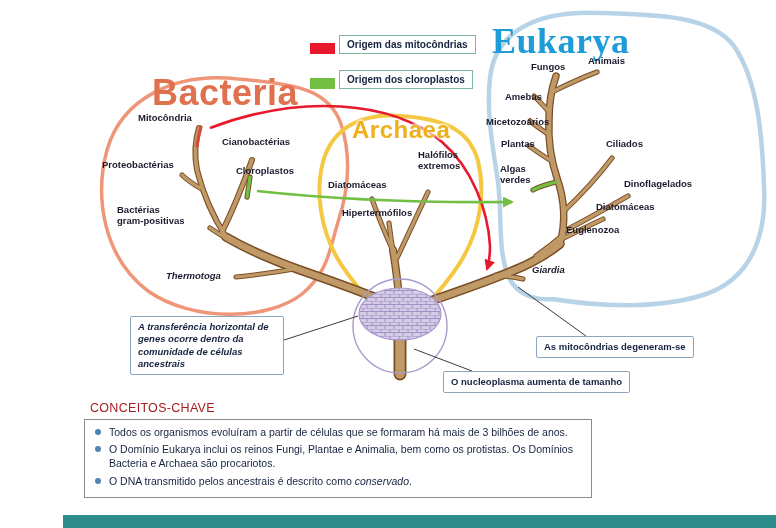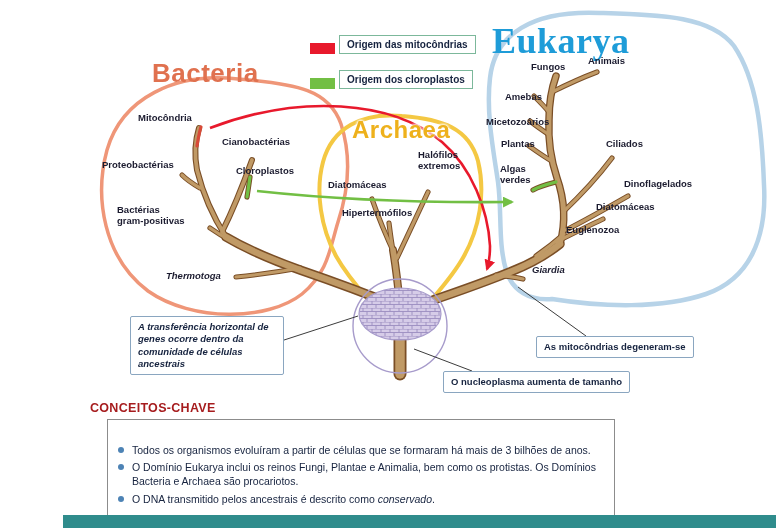--- a/index.html
+++ b/index.html
@@ -29,21 +29,21 @@
   .tip-red{stroke:#d84a38;}
 
   .root-blob{fill:url(#bricks);stroke:var(--root-purple,#a79bcb);stroke-width:1.2;}
   .root-circle{fill:none;stroke:var(--root-purple,#a79bcb);stroke-width:1.4;}
   .connector{stroke:#3c3c3c;stroke-width:1;fill:none;}
   .arrow-red{stroke:var(--mitochondria-red,#e8192c);stroke-width:2.6;fill:none;}
   .arrow-green{stroke:var(--chloroplast-green,#72bf44);stroke-width:2.6;fill:none;}
 
   
   .domain-title{font-weight:bold;letter-spacing:.5px;}
-  .t-bacteria{left:152px;top:58px;font-size:26px;color:var(--bacteria-text,#e0714f);}
+  .t-bacteria{left:152px;top:72px;font-size:36px;color:var(--bacteria-text,#e0714f);}
   .t-archaea{left:352px;top:116px;font-size:24px;color:var(--archaea-text,#eeb11c);
              text-shadow:0 0 3px #fff,0 0 3px #fff,0 0 3px #fff;}
   .t-eukarya{left:492px;top:20px;font-size:36px;color:var(--eukarya-text,#1e9cd8);font-family:Liberation Serif, serif;}
 
   
   .taxon{font-size:9.5px;font-weight:bold;color:var(--taxon-text,#1b1b2f);
          white-space:pre-line;line-height:1.15;}
   .italic{font-style:italic;}
 
   
@@ -56,24 +56,24 @@
 
   
   .callout{position:absolute;z-index:3;background:#fff;border:1px solid var(--callout-border,#8aa6c0);
     border-radius:2px;font-size:9.5px;font-weight:bold;color:var(--concepts-text,#16233f);
     padding:4px 7px;line-height:1.3;}
   .co-transfer{left:130px;top:316px;width:138px;font-style:italic;}
   .co-mito{left:536px;top:336px;white-space:nowrap;}
   .co-nucleo{left:443px;top:371px;white-space:nowrap;}
 
   
-  .concepts-title{position:absolute;left:90px;top:401px;z-index:3;font-size:12.5px;font-weight:bold;
+  .concepts-title{position:absolute;left:90px;top:401px;z-index:3;font-size:12.5px;font-weight:normal;
     color:var(--concepts-title,#a61c1e);letter-spacing:.3px;}
-  .concepts-box{position:absolute;left:107px;top:419px;width:492px;z-index:3;background:#fff;
-    border:1px solid #8c8c8c;padding:20px 8px 6px 6px;}
+  .concepts-box{position:absolute;left:84px;top:419px;width:492px;z-index:3;background:#fff;
+    border:1px solid #8c8c8c;padding:2px 8px 6px 6px;}
   .bullet-row{display:flex;align-items:flex-start;margin:3px 0;}
   .dot{width:6px;height:6px;border-radius:50%;background:#4d83b5;flex:none;margin:4px 8px 0 4px;}
   .bullet-text{font-size:10.5px;color:var(--concepts-text,#16233f);line-height:1.35;}
 
   .footer-bar{position:absolute;left:63px;top:515px;width:713px;height:13px;z-index:3;
     background:var(--footer-teal,#2f8c8c);}
 </style>
 </head>
 <body>
 

